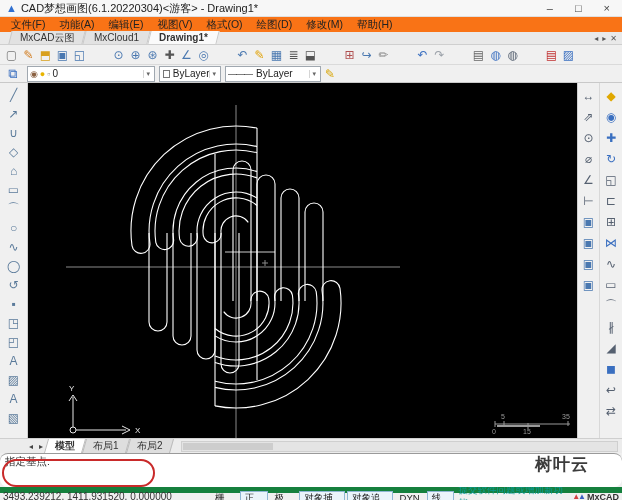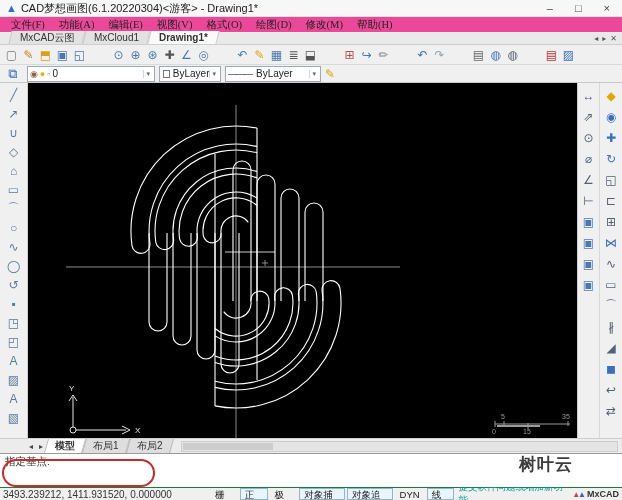--- a/index.html
+++ b/index.html
@@ -9,21 +9,21 @@
 
   
   #titlebar { height:18px; background:#f7f7f7; display:flex; align-items:center;
               padding:0 6px; border-bottom:1px solid #e0e0e0; }
   #titlebar .appicon { color:#2f6fd0; font-size:11px; margin-right:4px; }
   #titlebar .title { font-size:11px; color:#222; }
   #titlebar .wctrls { margin-left:auto; display:flex; gap:22px; padding-right:6px; }
   #titlebar .wctrls span { font-size:11px; color:#444; cursor:default; line-height:16px; }
 
   
-  #menubar { height:15px; background:#ec4899; display:flex; align-items:center; padding-left:4px;font-family:Liberation Serif, serif; }
+  #menubar { height:15px; background:#f97316; display:flex; align-items:center; padding-left:4px; }
   #menubar .mitem { font-size:10.5px; color:#222; padding:0 7px; line-height:15px; }
 
   
   #tabbar { height:13px; background:#e9e9e9; display:flex; align-items:flex-end;
             padding-left:10px; border-bottom:1px solid #cfcfcf; }
   .dtab { font-size:10px; color:#333; padding:0 9px; height:13px; line-height:13px;
           border-left:1px solid #c9c9c9; border-right:1px solid #c9c9c9;
           transform:skewX(-14deg); background:#e2e2e2; }
   .dtab > span { display:inline-block; transform:skewX(14deg); }
   .dtab.active { background:#fafafa; font-weight:bold; }
@@ -69,26 +69,26 @@
   #layoutrow .nav { font-size:8px; color:#444; padding:0 3px; }
   .ltab { font-size:10px; color:#333; padding:0 8px; height:14px; line-height:14px;
           border-left:1px solid #bbb; border-right:1px solid #bbb; transform:skewX(-16deg); background:#dedede; }
   .ltab > span { display:inline-block; transform:skewX(16deg); }
   .ltab.active { background:#fff; font-weight:bold; }
   #hscroll { flex:1; height:11px; margin:0 4px 0 10px; background:#e4e4e4; border:1px solid #cfcfcf; position:relative; }
   #hscroll .thumb { position:absolute; left:1px; top:1px; width:90px; height:7px; background:#cdcdcd; }
 
   
   #cmd { height:37px; background:#fff; border-top:1px solid #9a9a9a; padding:1px 0 0 5px;
-         font-size:10.5px; color:#333; line-height:13px; position:relative; }
+         font-size:10.5px; color:#333; line-height:13px; position:relative;border-radius:8px; }
   #cmd .cursor { display:inline-block; width:1px; height:10px; background:#000;
                  vertical-align:-1px; margin-left:1px; }
 
   
-  #statusbar { height:13px; background:#f0f0f0; border-top:1px solid #15803d;
+  #statusbar { height:13px; background:#f0f0f0; border-top:6px solid #15803d;
                display:flex; align-items:center; font-size:9.5px; color:#222; padding:0 3px; }
   #coords { width:215px; font-size:10px; color:#333; }
   #toggles { display:flex; align-items:center; gap:2px; margin-left:auto; }
   .tog { padding:0 4px; line-height:11px; height:12px; border:1px solid transparent; }
   .tog.pressed { border:1px solid #8fb6d4; background:#eaf4fb; }
   #feedback { color:#0a9a97; margin:0 4px; }
   #brand { display:flex; align-items:center; gap:1px; font-size:9px; color:#333; font-weight:bold; }
   #brand .b1 { color:#d04040; font-size:8px; }
   #brand .b2 { color:#3a5fc0; font-size:8px; margin-left:-3px; }
 
@@ -97,21 +97,21 @@
              border:2px solid #c92a2a; border-radius:14px; z-index:40; pointer-events:none; }
   #watermark { position:absolute; left:516px; top:453px; z-index:45; display:flex; align-items:center; }
   #wmbadge { width:47px; height:36px; background:#2d2d2d; border-radius:6px; display:flex;
              align-items:center; justify-content:center; gap:2px; }
   #wmbadge .ai { color:#fff; font-weight:bold; font-size:14px; }
   #wmbadge .pic { width:14px; height:11px; border:1.5px solid #fff; border-radius:2px;
                   position:relative; overflow:hidden; background:#2d2d2d; }
   #wmbadge .pic:after { content:""; position:absolute; left:1px; bottom:-2px;
                   border-left:5px solid transparent; border-right:5px solid transparent;
                   border-bottom:6px solid #fff; }
-  #wmtext { font-size:17px; font-weight:bold; color:#3c3c3c; margin-left:3px; letter-spacing:1px; }
+  #wmtext { font-size:17px; font-weight:bold; color:#3c3c3c; margin-left:19px; letter-spacing:1px; }
 </style>
 </head>
 <body>
 
 <div id="app">
 
   <div id="titlebar">
     <span class="appicon">▲</span>
     <span class="title">CAD梦想画图(6.1.20220304)&lt;游客&gt;  - Drawing1*</span>
     <span class="wctrls">

